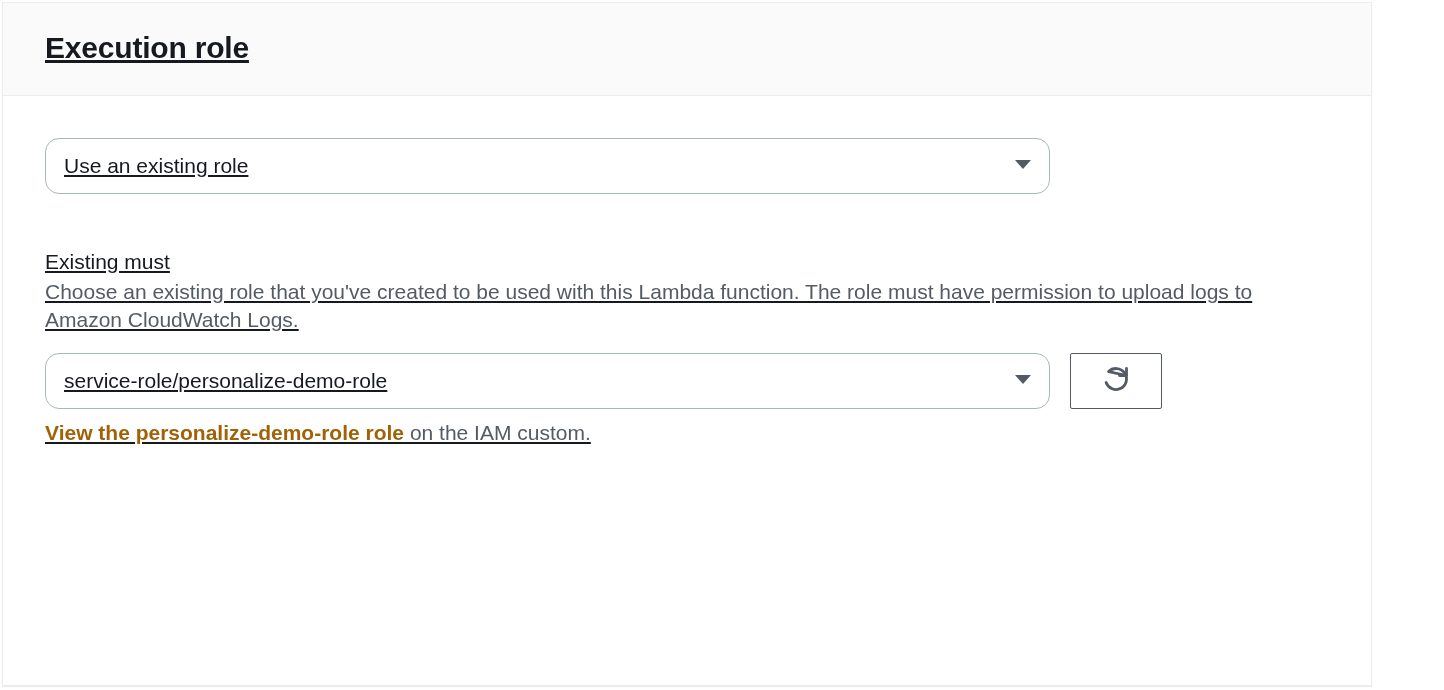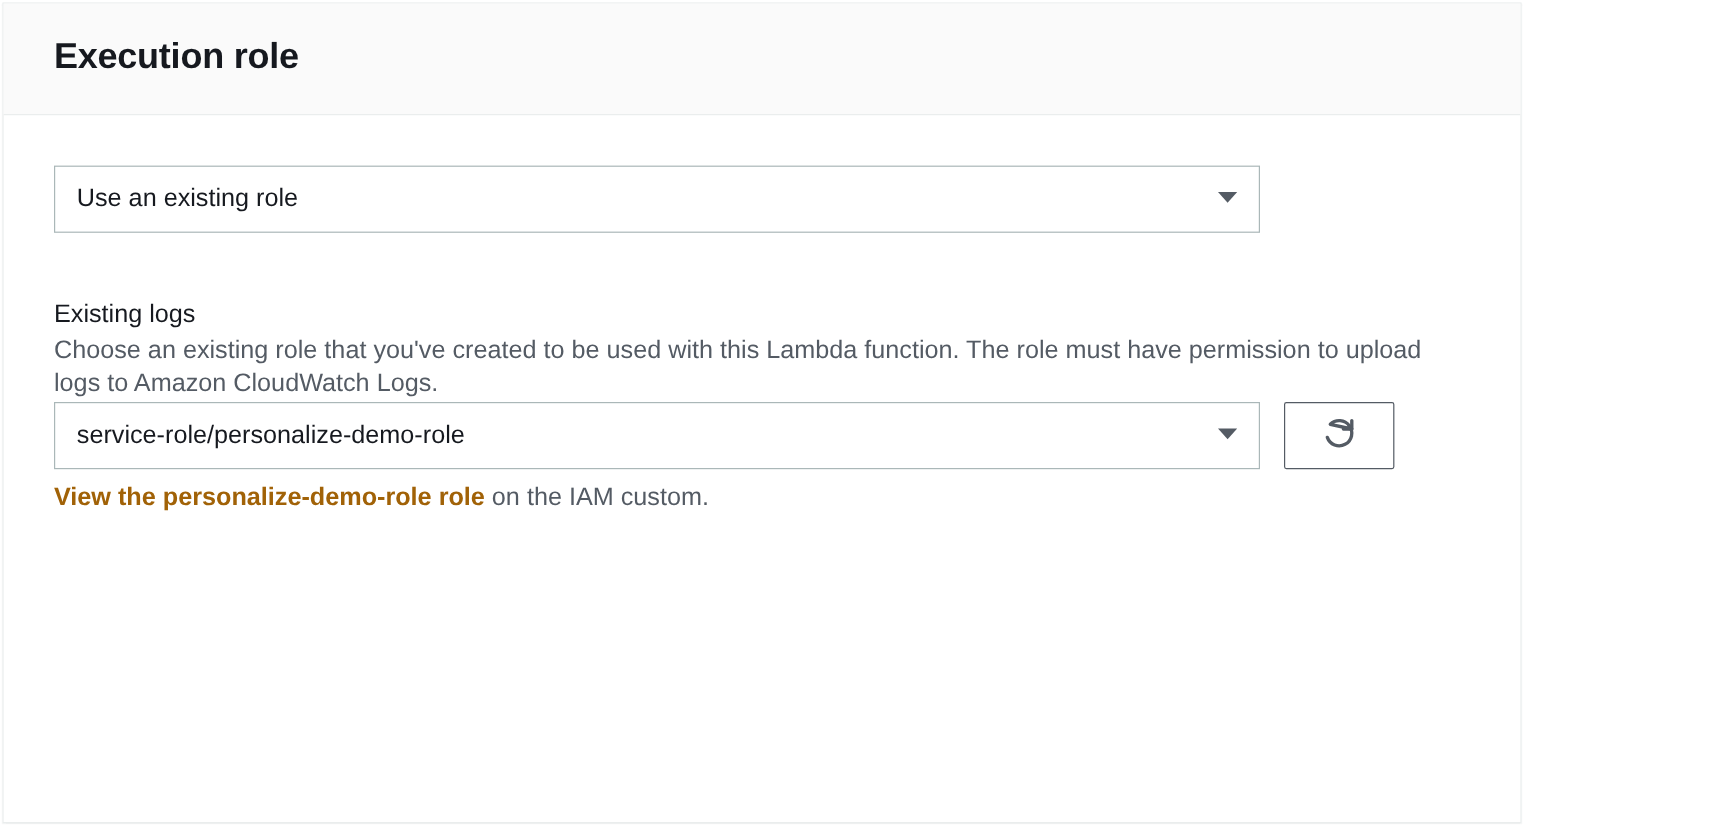--- a/index.html
+++ b/index.html
@@ -7,22 +7,23 @@
     font-family: "Amazon Ember", "Helvetica Neue", Helvetica, Arial, sans-serif;
     background: #ffffff;
     color: #16191f;
     font-size: 14px;
   }
   .panel {
     border: 1px solid #eaeded;
     background: #ffffff;
     box-shadow: 0 1px 1px 0 rgba(0,28,36,0.08);
     margin: 2px;
-    width: 1266px;
+    width: 1370px;
     height: 684px;
+    text-decoration: underline;
   }
   .panel-header {
     background: #fafafa;
     border-bottom: 1px solid #eaeded;
     padding: 28px 42px 30px 42px;
   }
   .panel-title {
     font-size: 30px;
     font-weight: 700;
     color: #16191f;
@@ -49,21 +50,21 @@
     margin-bottom: 0;
   }
   .select-wrap {
     position: relative;
     width: 1005px;
   }
   .select-control {
     width: 100%;
     height: 56px;
     border: 1px solid #aab7b8;
-    border-radius: 0;
+    border-radius: 14px;
     background: #ffffff;
     padding: 0 48px 0 18px;
     font-size: 21px;
     color: #16191f;
     display: flex;
     align-items: center;
     cursor: pointer;
   }
   .select-caret {
     position: absolute;
@@ -77,20 +78,21 @@
   }
   .field-label {
     font-size: 21px;
     color: #16191f;
     margin-bottom: 4px;
   }
   .field-desc {
     font-size: 21px;
     color: #545b64;
     line-height: 1.35;
+    margin-bottom: 18px;
     max-width: 1340px;
   }
   .refresh-btn {
     width: 92px;
     height: 56px;
     border: 1px solid #545b64;
     border-radius: 2px;
     background: #ffffff;
     display: flex;
     align-items: center;
@@ -122,21 +124,21 @@
       <div class="select-control">Use an existing role</div>
       <span class="select-caret">
         <svg width="18" height="12" viewBox="0 0 18 12">
             <path d="M1 1 L9 10 L17 1 Z" fill="#545b64"></path>
           </svg>
       </span>
     </div>
 
     <div class="section-gap"></div>
 
-    <div class="field-label">Existing logs</div>
+    <div class="field-label">Existing must</div>
     <div class="field-desc">Choose an existing role that you've created to be used with this Lambda function. The role must have permission to upload logs to Amazon CloudWatch Logs.</div>
 
     <div class="select-row">
       <div class="select-wrap">
         <div class="select-control">service-role/personalize-demo-role</div>
         <span class="select-caret">
           <svg width="18" height="12" viewBox="0 0 18 12">
               <path d="M1 1 L9 10 L17 1 Z" fill="#545b64"></path>
             </svg>
         </span>

